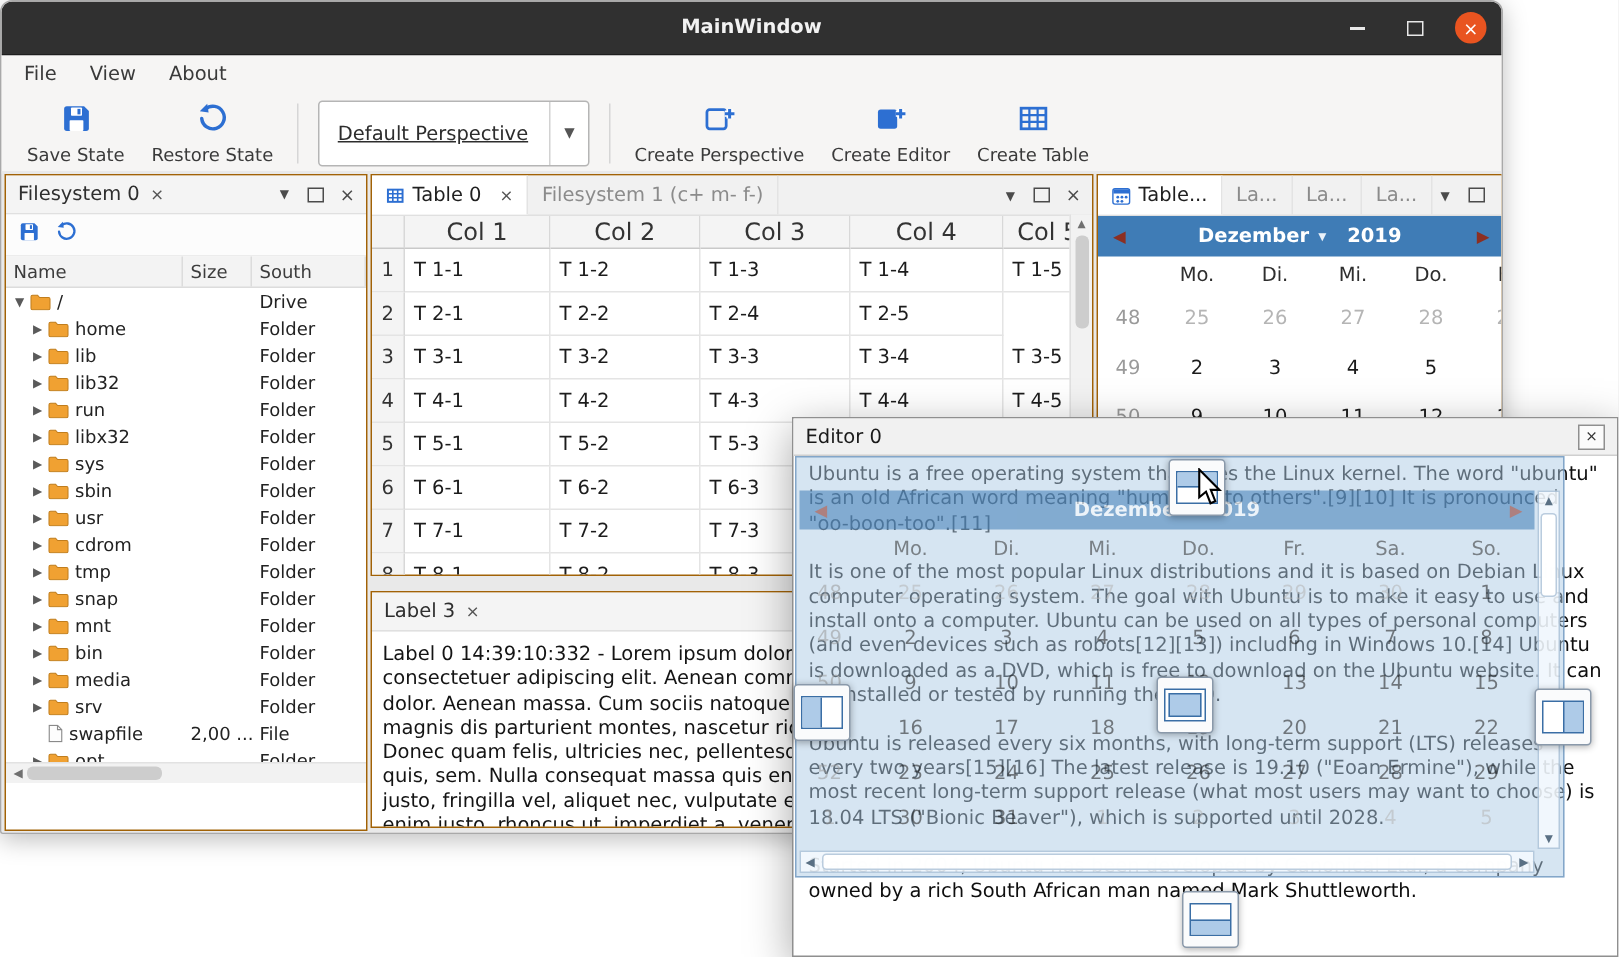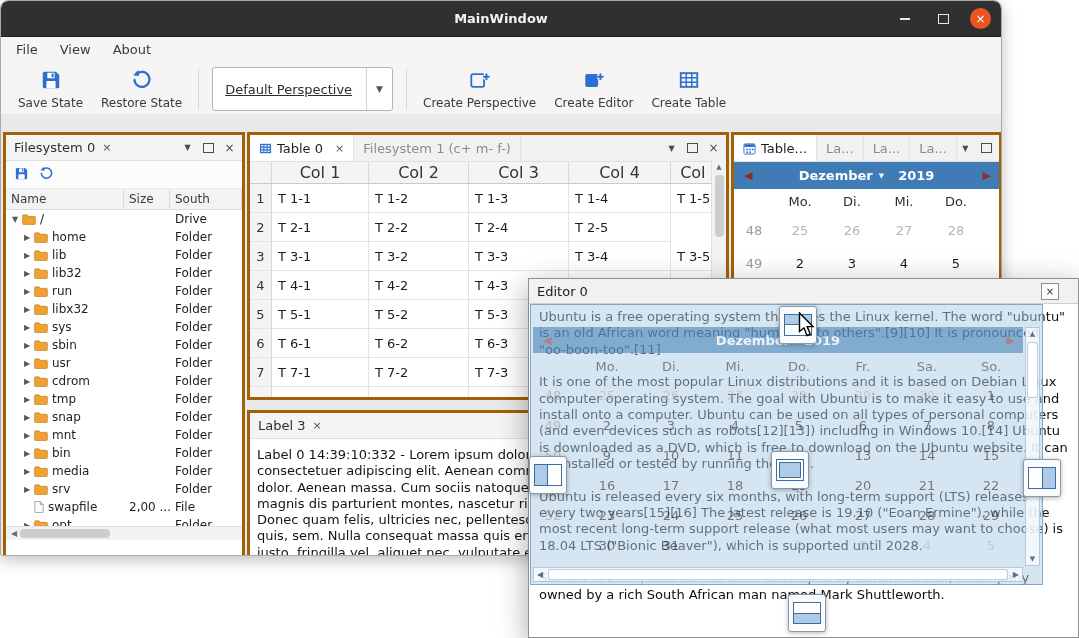--- a/index.html
+++ b/index.html
@@ -24,21 +24,21 @@
   .toolbar{height:52px;background:#f6f5f4;border-bottom:1px solid #cfcfcf;display:flex;align-items:center;padding-left:8px;}
   .tool-btn{display:flex;flex-direction:column;align-items:center;justify-content:center;padding:2px 9px;gap:2px;}
   .tool-btn .tb-label{font-size:12px;color:#3a3a3a;white-space:nowrap;}
   .tb-sep{width:1px;height:40px;background:#d6d6d6;margin:0 7px;}
   .combo{height:42px;background:#fff;border:1px solid #b5b5b5;border-radius:3px;display:flex;align-items:center;padding:0 0 0 12px;margin:0 6px;}
   .combo-text{font-size:13px;color:#2d2d2d;white-space:nowrap;text-decoration:underline;}
   .combo-arrow{border-left:1px solid #d2d2d2;align-self:stretch;display:flex;align-items:center;padding:0 9px;margin-left:14px;color:#555;font-size:9px;}
 
   
   .dock-area{position:absolute;left:0;right:0;top:113px;bottom:0;background:#e9e9e9;}
-  .dock{position:absolute;background:#fff;overflow:hidden;box-sizing:border-box;border:3px solid #a16207;margin-top:16px;}
+  .dock{position:absolute;background:#fff;overflow:hidden;box-sizing:border-box;border:1px solid #a16207;}
   .dock-titlebar{height:25px;background:#f4f4f4;border-bottom:1px solid #e0e0e0;display:flex;align-items:center;padding:0 4px 0 8px;font-size:13px;color:#2e2e2e;}
   .tab-x{margin-left:7px;font-size:11px;color:#555;}
   .dock-btns{margin-left:auto;display:flex;align-items:center;gap:4px;}
   .dk-btn{width:17px;height:17px;display:flex;align-items:center;justify-content:center;color:#4b4b4b;}
   .glyph-sm{font-size:8px;color:#4b4b4b;}
   .glyph-x{font-size:12px;color:#4b4b4b;}
   .float-ico{width:9px;height:8px;border:1.5px solid #4b4b4b;display:block;}
 
   .tabbar{height:26px;background:#f1f1f1;border-bottom:1px solid #e0e0e0;display:flex;align-items:stretch;padding-right:4px;}
   .tab{display:flex;align-items:center;padding:0 9px;font-size:13px;color:#8b8b8b;border-right:1px solid #e3e3e3;gap:5px;white-space:nowrap;}
@@ -84,21 +84,21 @@
   .cal-nav .mini-arrow{font-size:7px;color:#eaf2fa;margin-left:-8px;}
   .cal-head,.cal-row{display:grid;grid-template-columns:40px repeat(7,52px);}
   .cal-dh{height:25px;line-height:25px;text-align:center;font-size:13px;color:#2e2e2e;}
   .cal-cell{height:33px;line-height:33px;text-align:center;font-size:13px;color:#1b1b1b;}
   .weeknum{color:#9a9a9a;}
   .cal-cell.out{color:#b5b5b5;}
 
   
   .editor-window{position:absolute;left:528px;top:278px;width:551px;height:360px;background:#fff;border:1px solid #8f8f8f;
     box-shadow:0 8px 28px rgba(0,0,0,.35);z-index:40;box-sizing:border-box;}
-  .ed-titlebar{height:24px;background:#f1f1f1;border-bottom:1px solid #cfcfcf;display:flex;align-items:center;padding:0 19px 0 8px;font-size:13px;color:#1a1a1a;}
+  .ed-titlebar{height:24px;background:#f1f1f1;border-bottom:1px solid #cfcfcf;display:flex;align-items:center;padding:0 8px 0 8px;font-size:13px;color:#1a1a1a;}
   .ed-close{margin-left:auto;width:16px;height:15px;border:1px solid #8f8f8f;background:#fbfbfb;display:flex;align-items:center;justify-content:center;font-size:10px;color:#333;}
   .ed-content{padding:5px 10px;font-size:13px;line-height:16.4px;color:#0e0e0e;}
   .ed-content p{margin:0 0 16px;}
 
   
   .drag-overlay{position:absolute;left:530px;top:304px;width:513px;height:281px;background:rgba(173,203,230,.5);
     border:1px solid rgba(110,150,190,.8);z-index:50;box-sizing:border-box;overflow:hidden;}
   .ghost{opacity:.55;}
   .ghost-nav{margin:22px 19px 0 2px;height:26px;background:#3f7cb6;display:flex;align-items:center;justify-content:center;gap:14px;
     color:#fff;font-weight:bold;font-size:13px;position:relative;}

